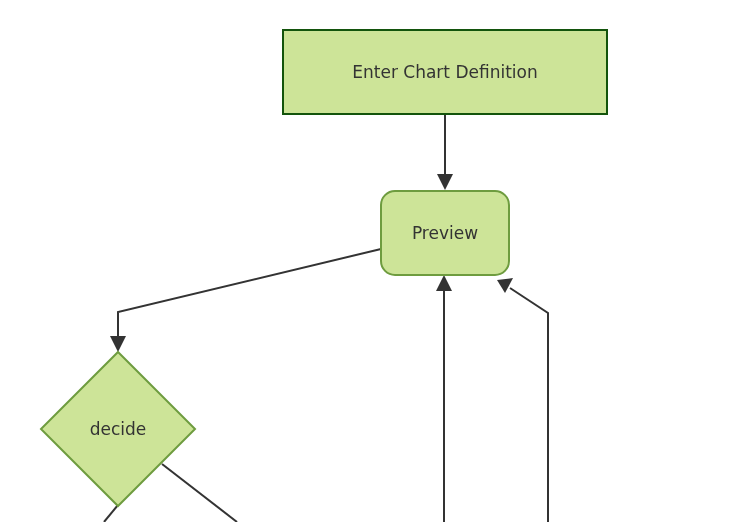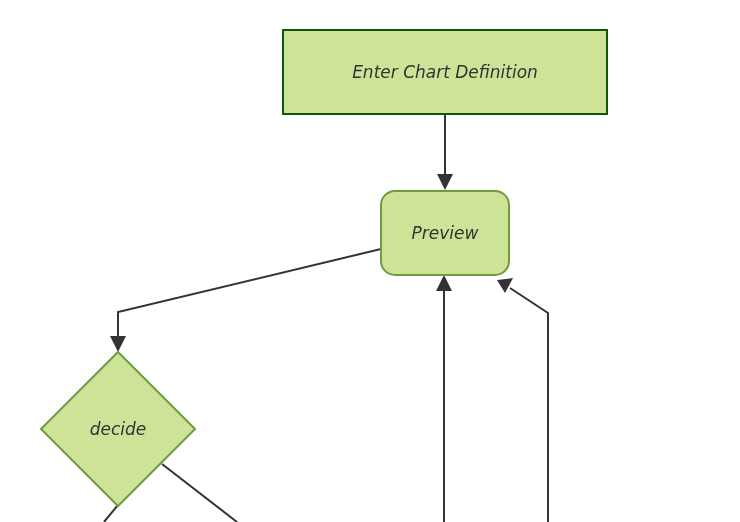--- a/index.html
+++ b/index.html
@@ -42,21 +42,21 @@
     stroke-linecap: butt;
     stroke-linejoin: miter;
   }
   .arrow-head {
     stroke: none;
   }
 </style>
 </head>
 <body>
 
-<div id="diagram-root" style="width: 604px; height: 522px; background: rgb(255, 255, 255); font-style: italic;">
+<div id="diagram-root" style="width: 604px; height: 522px; background: rgb(255, 255, 255);">
   <svg id="flowchart" viewBox="0 0 740 522" xmlns="http://www.w3.org/2000/svg">
 
     <g>
 
       <g>
         <path class="edge-path" id="p-edge-0" stroke="#333333" d="M445,114 L445,178" stroke-width="2"></path>
         <polygon class="arrow-head" fill="#333333" points="445,190 437,174 453,174"></polygon>
       </g>
 
       <g>

